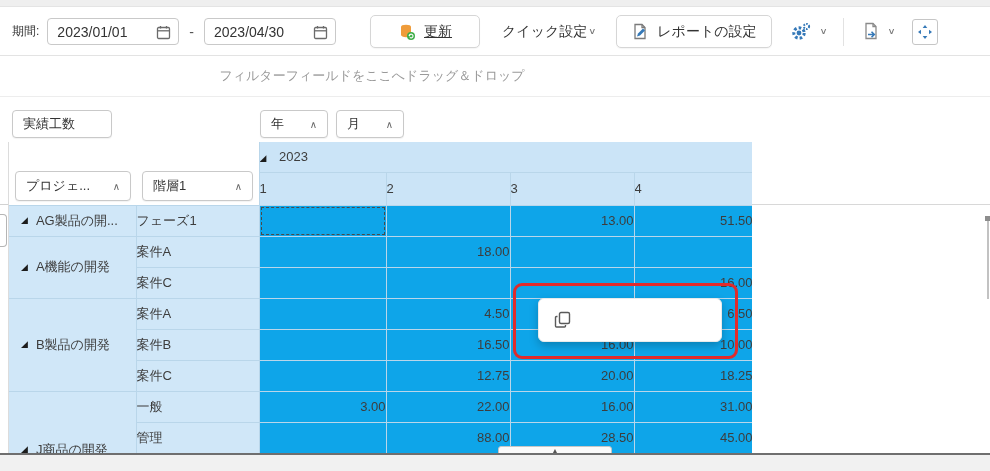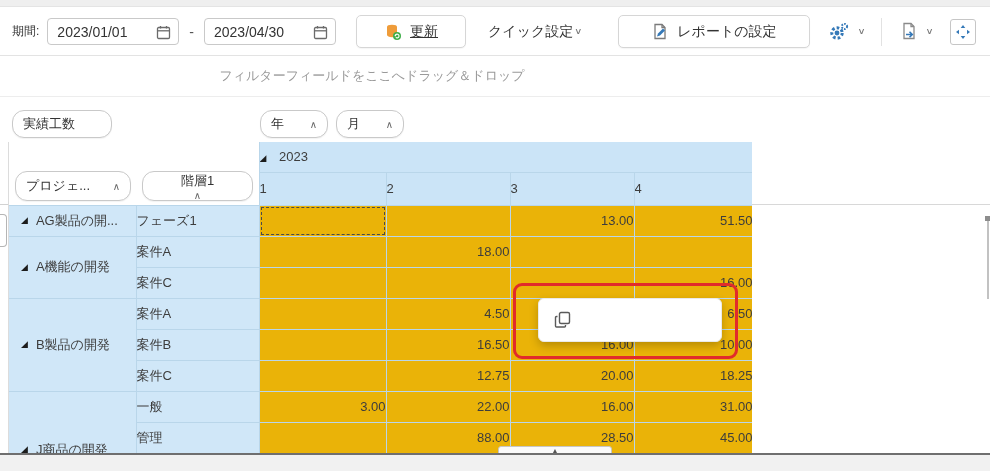--- a/index.html
+++ b/index.html
@@ -6,45 +6,45 @@
   *{box-sizing:border-box;font-family:"Liberation Sans",sans-serif;}
   .screen{position:relative;width:990px;height:471px;background:#fff;overflow:hidden;}
   .topstrip{position:absolute;left:0;top:0;width:990px;height:7px;background:#efefef;border-bottom:1px solid #e4e4e4;}
   
   .toolbar{position:absolute;left:0;top:8px;width:990px;height:47px;display:flex;align-items:center;padding-left:12px;background:#fff;}
   .tb-label{font-size:12px;color:#333;margin-right:8px;}
   .datebox{display:flex;align-items:center;justify-content:space-between;width:132px;height:27px;border:1px solid #c9c9c9;border-radius:4px;padding:1px 7px 0 9px;background:#fff;cursor:text;}
   .datebox span{font-size:14px;color:#333;}
   .dash{margin:0 10px;color:#555;font-size:14px;}
   .btn{display:flex;align-items:center;justify-content:center;gap:8px;background:#fff;border:1px solid #d6d6d6;border-radius:5px;height:33px;font-size:14px;color:#333;cursor:pointer;box-shadow:0 1px 1px rgba(0,0,0,0.04);}
-  .btn-update{width:110px;margin-left:20px;text-decoration:underline;}
-  .btn-report{width:192px;margin-left:28px;}
+  .btn-update{width:110px;margin-left:34px;text-decoration:underline;}
+  .btn-report{width:156px;margin-left:12px;}
   .flatbtn{display:flex;align-items:center;gap:1px;margin-left:14px;padding:6px 8px;font-size:14px;color:#333;cursor:pointer;background:transparent;border:none;}
   .chev{font-size:11px;color:#777;transform:scaleY(0.8);}
   .tb-sep{width:1px;height:28px;background:#e2e2e2;margin-left:12px;}
   .iconbtn{display:flex;align-items:center;gap:7px;margin-left:14px;cursor:pointer;padding:4px;}
   .expandbtn{width:26px;height:26px;border:1px solid #c6c6c6;border-radius:3px;display:flex;align-items:center;justify-content:center;margin-left:12px;cursor:pointer;background:#fff;}
   .hline{position:absolute;height:1px;background:#e3e3e3;}
   
   .filterzone{position:absolute;left:0;top:56px;width:744px;height:40px;display:flex;align-items:center;justify-content:center;cursor:default;}
   .filterzone span{font-size:13px;color:#9a9a9a;}
-  .fieldbtn{position:absolute;display:flex;align-items:center;justify-content:space-between;background:#fff;border:1px solid #c9c9c9;border-radius:12px;font-size:13px;color:#333;padding:0 10px;height:28px;cursor:grab;box-shadow:0 1px 1px rgba(0,0,0,0.05);}
+  .fieldbtn{position:absolute;display:flex;align-items:center;justify-content:space-between;background:#fff;border:1px solid #c9c9c9;border-radius:4px;font-size:13px;color:#333;padding:0 10px;height:28px;cursor:grab;box-shadow:0 1px 1px rgba(0,0,0,0.05);}
   .caret{font-size:10px;color:#666;}
   
   .pivotwrap{position:absolute;left:8px;top:142px;width:744px;height:311px;overflow:hidden;border-left:1px solid #dcdcdc;}
   table.pivot{border-collapse:collapse;table-layout:fixed;width:744px;}
   table.pivot td{padding:0;font-size:13px;color:#3d3d3d;border-right:1px solid #b9d6ea;border-bottom:1px solid #b9d6ea;overflow:hidden;}
   td.corner{background:#fff;border-right:1px solid #c9dcec;border-bottom:1px solid #d0d0d0;position:relative;}
   td.hdr{background:#cbe4f7;}
   td.yearcell{padding-left:10px;}
   td.mh{padding-left:9px;color:#444;}
   td.grp{background:#d0e7f8;vertical-align:middle;}
   .grp-inner{display:flex;align-items:center;gap:8px;padding-left:12px;white-space:nowrap;}
   td.sub{background:#d0e7f8;padding-left:12px;white-space:nowrap;}
-  td.val{background:#eab308;text-align:right;padding-right:10px;position:relative;}
+  td.val{background:#0ea5e9;text-align:right;padding-right:10px;position:relative;}
   .tri{font-size:9px;color:#1c1c1c;line-height:1;}
   .marquee{position:absolute;left:1px;top:1px;right:1px;bottom:1px;border:1px dashed #4a4a4a;}
   td.grp-clip{position:relative;}
   .grp-bottomlabel{position:absolute;left:12px;top:49px;display:flex;align-items:center;gap:8px;white-space:nowrap;}
   
   .ctxmenu{position:absolute;left:538px;top:298px;width:184px;height:44px;background:#fff;border:1px solid #eaeaea;border-radius:6px;box-shadow:0 4px 10px rgba(0,0,0,0.22);display:flex;align-items:center;padding-left:15px;gap:15px;cursor:pointer;z-index:30;}
   .ctxmenu span{font-size:14px;color:#3a3a3a;}
   .redbox{position:absolute;left:513px;top:283px;width:225px;height:76px;border:3px solid #e12b2b;border-radius:9px;z-index:40;pointer-events:none;}
   .bottombar{position:absolute;left:0;top:453px;width:990px;height:2px;background:#6f6f6f;z-index:50;}
   .bottomarea{position:absolute;left:0;top:455px;width:990px;height:16px;background:#f1f1f1;z-index:50;}
@@ -284,21 +284,21 @@
         <td class="val" style="border-right-color:#c9c9c9"><span>45.00</span></td>
       </tr>
     </tbody>
       </table>
   </div>
 
   <div class="fieldbtn" style="left:15px;top:171px;width:116px;height:30px;z-index:10;">
     <span>プロジェ...</span>
     <span class="caret">∧</span>
   </div>
-  <div class="fieldbtn" style="left:142px;top:171px;width:111px;height:30px;z-index:10;flex-direction:column;">
+  <div class="fieldbtn" style="left:142px;top:171px;width:111px;height:30px;z-index:10;">
     <span>階層1</span>
     <span class="caret">∧</span>
   </div>
 
   <div class="hline" style="left:0;top:204px;width:8px;background:#d2d2d2;"></div>
   <div class="hline" style="left:752px;top:204px;width:238px;background:#d8d8d8;"></div>
 
   <div class="ctxmenu">
     <span>
       <svg width="17" height="18" viewBox="0 0 17 18">

